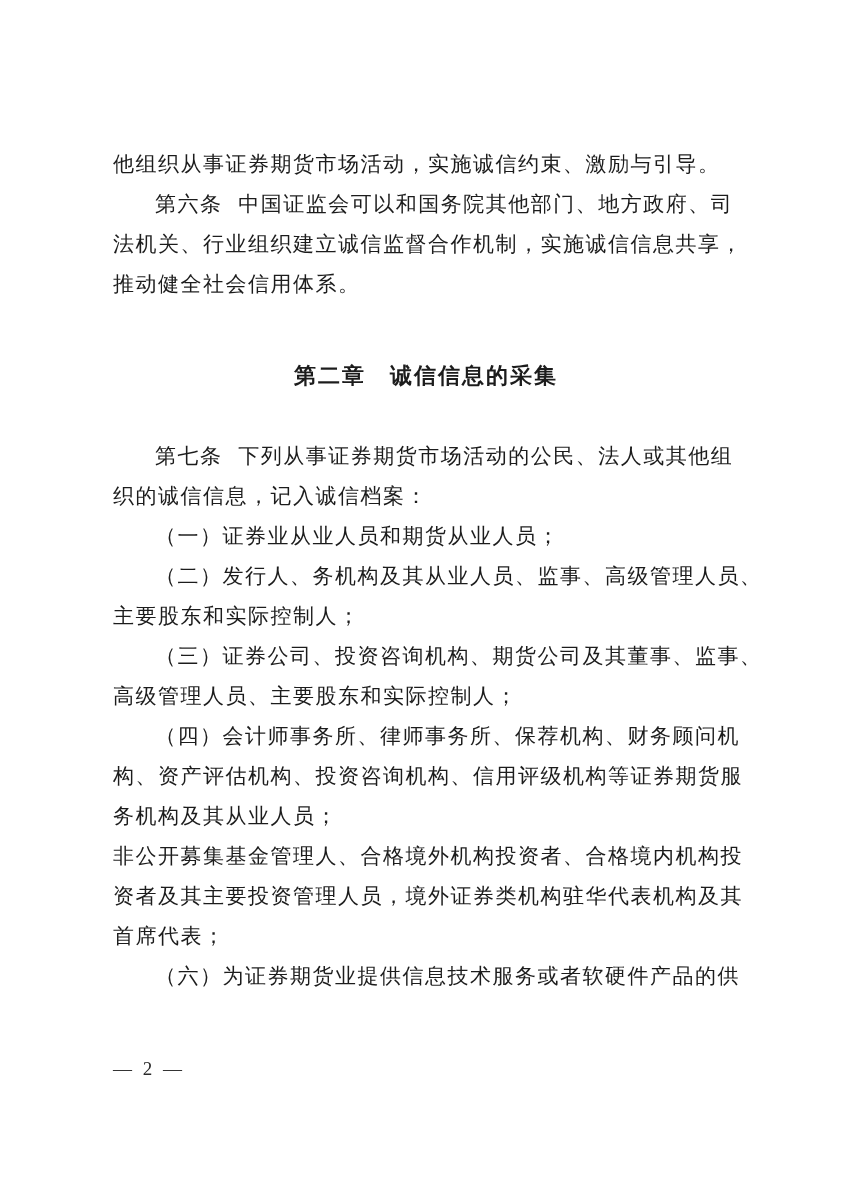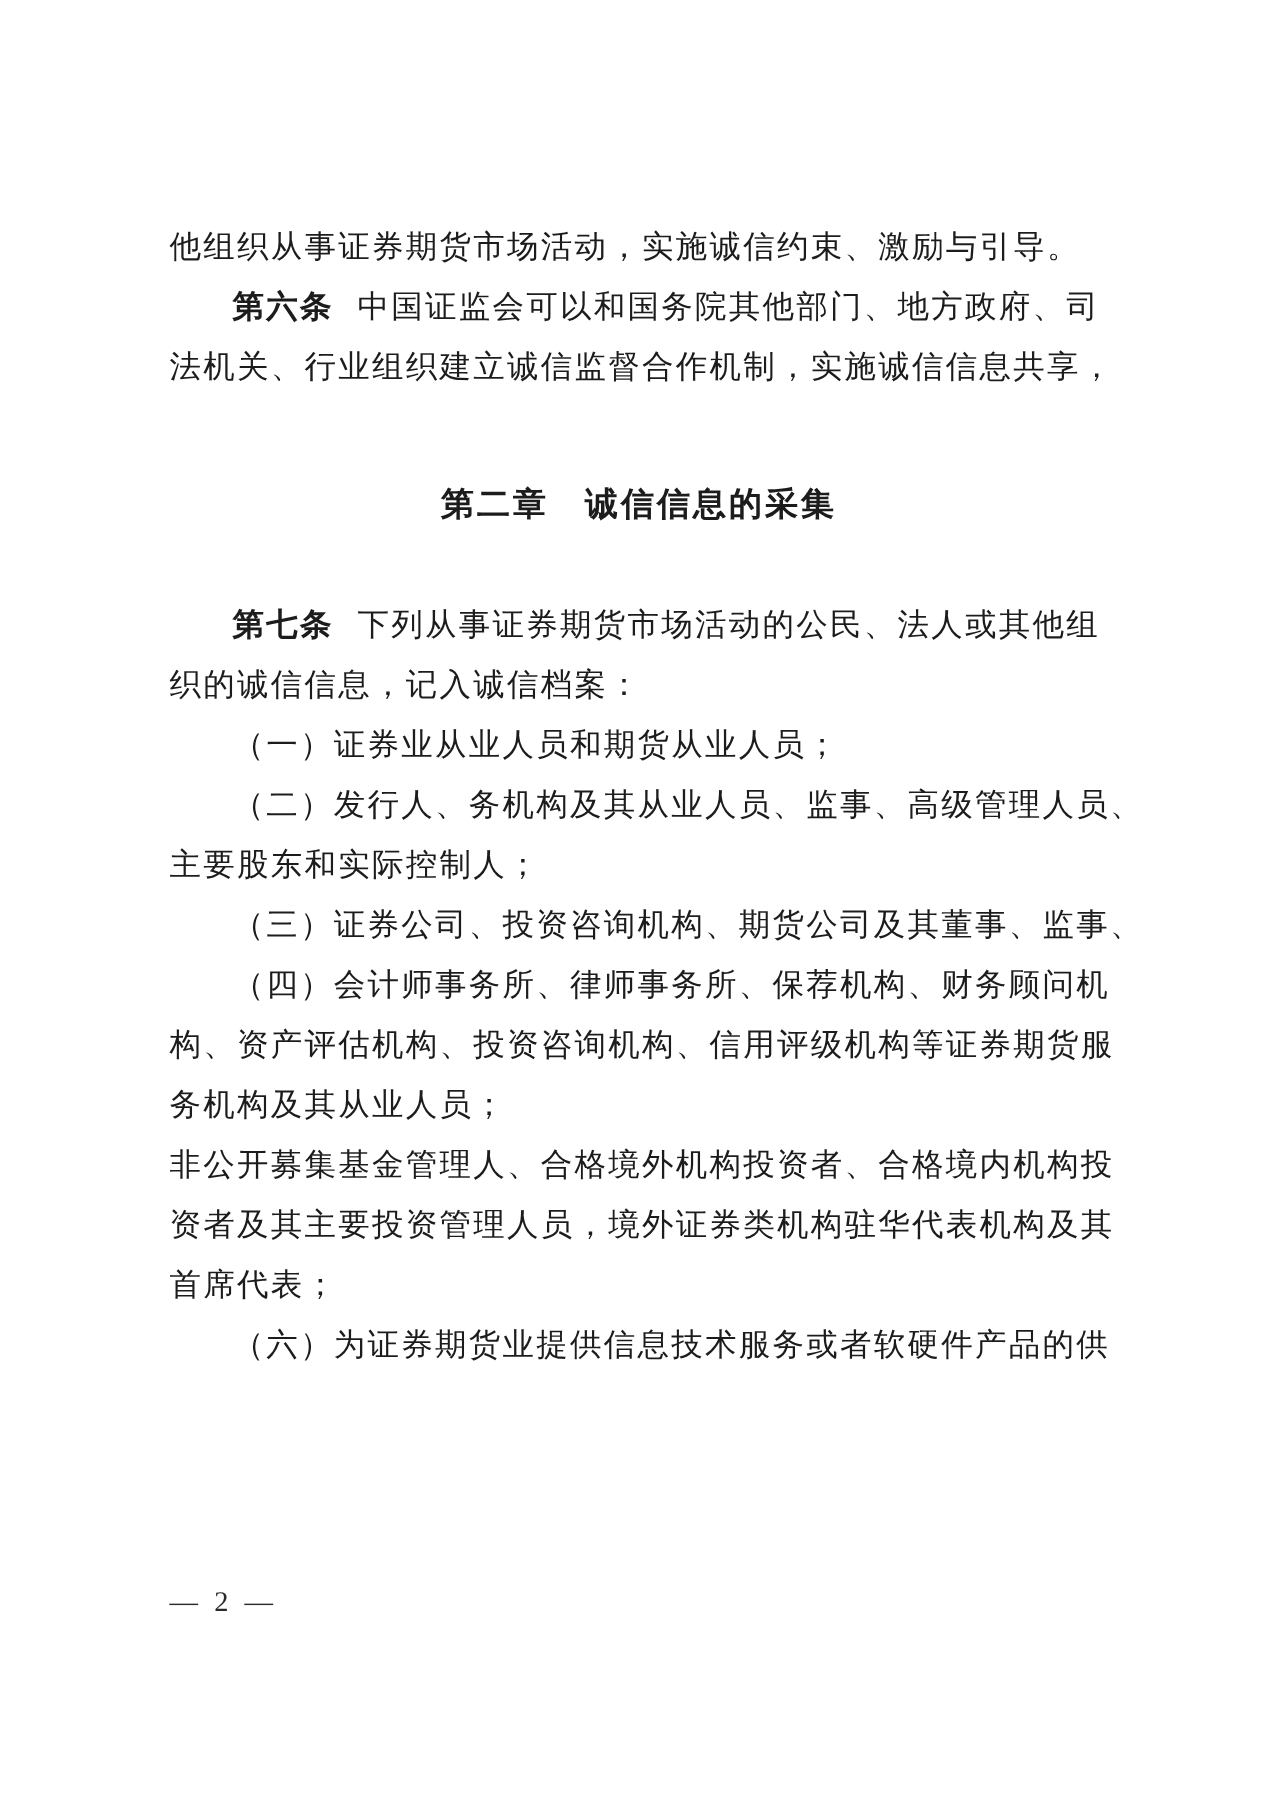--- a/index.html
+++ b/index.html
@@ -27,21 +27,21 @@
     height: 40px;
     line-height: 40px;
     font-size: 21px;
     letter-spacing: 1.5px;
     white-space: nowrap;
   }
   .indent {
     text-indent: 42px;
   }
   .article-no {
-    font-weight: bold;
+    font-weight: normal;
     margin-right: 0.75em;
   }
   .chapter-heading {
     margin: 52px 0 40px 0;
     height: 40px;
     line-height: 40px;
     text-align: center;
     font-family: Liberation Serif, serif;
     font-weight: bold;
     font-size: 22px;
@@ -64,35 +64,37 @@
 
 <div class="page">
   <div class="content">
 
     <p class="line"><span>他组织从事证券期货市场活动，实施诚信约束、激励与引导。</span></p>
 
     <p class="line indent"><span class="article-no">第六条</span><span>中国证监会可以和国务院其他部门、地方政府、司</span></p>
 
     <p class="line"><span>法机关、行业组织建立诚信监督合作机制，实施诚信信息共享，</span></p>
 
+    <p class="line"><span>推动健全社会信用体系。</span></p>
 
     <h2 class="chapter-heading">第二章　诚信信息的采集</h2>
 
     <p class="line indent"><span class="article-no">第七条</span><span>下列从事证券期货市场活动的公民、法人或其他组</span></p>
 
     <p class="line"><span>织的诚信信息，记入诚信档案：</span></p>
 
     <p class="line indent"><span>（一）证券业从业人员和期货从业人员；</span></p>
 
     <p class="line indent"><span>（二）发行人、务机构及其从业人员、监事、高级管理人员、</span></p>
 
     <p class="line"><span>主要股东和实际控制人；</span></p>
 
     <p class="line indent"><span>（三）证券公司、投资咨询机构、期货公司及其董事、监事、</span></p>
 
+    <p class="line"><span>高级管理人员、主要股东和实际控制人；</span></p>
 
     <p class="line indent"><span>（四）会计师事务所、律师事务所、保荐机构、财务顾问机</span></p>
 
     <p class="line"><span>构、资产评估机构、投资咨询机构、信用评级机构等证券期货服</span></p>
 
     <p class="line"><span>务机构及其从业人员；</span></p>
 
 
     <p class="line"><span>非公开募集基金管理人、合格境外机构投资者、合格境内机构投</span></p>
 

